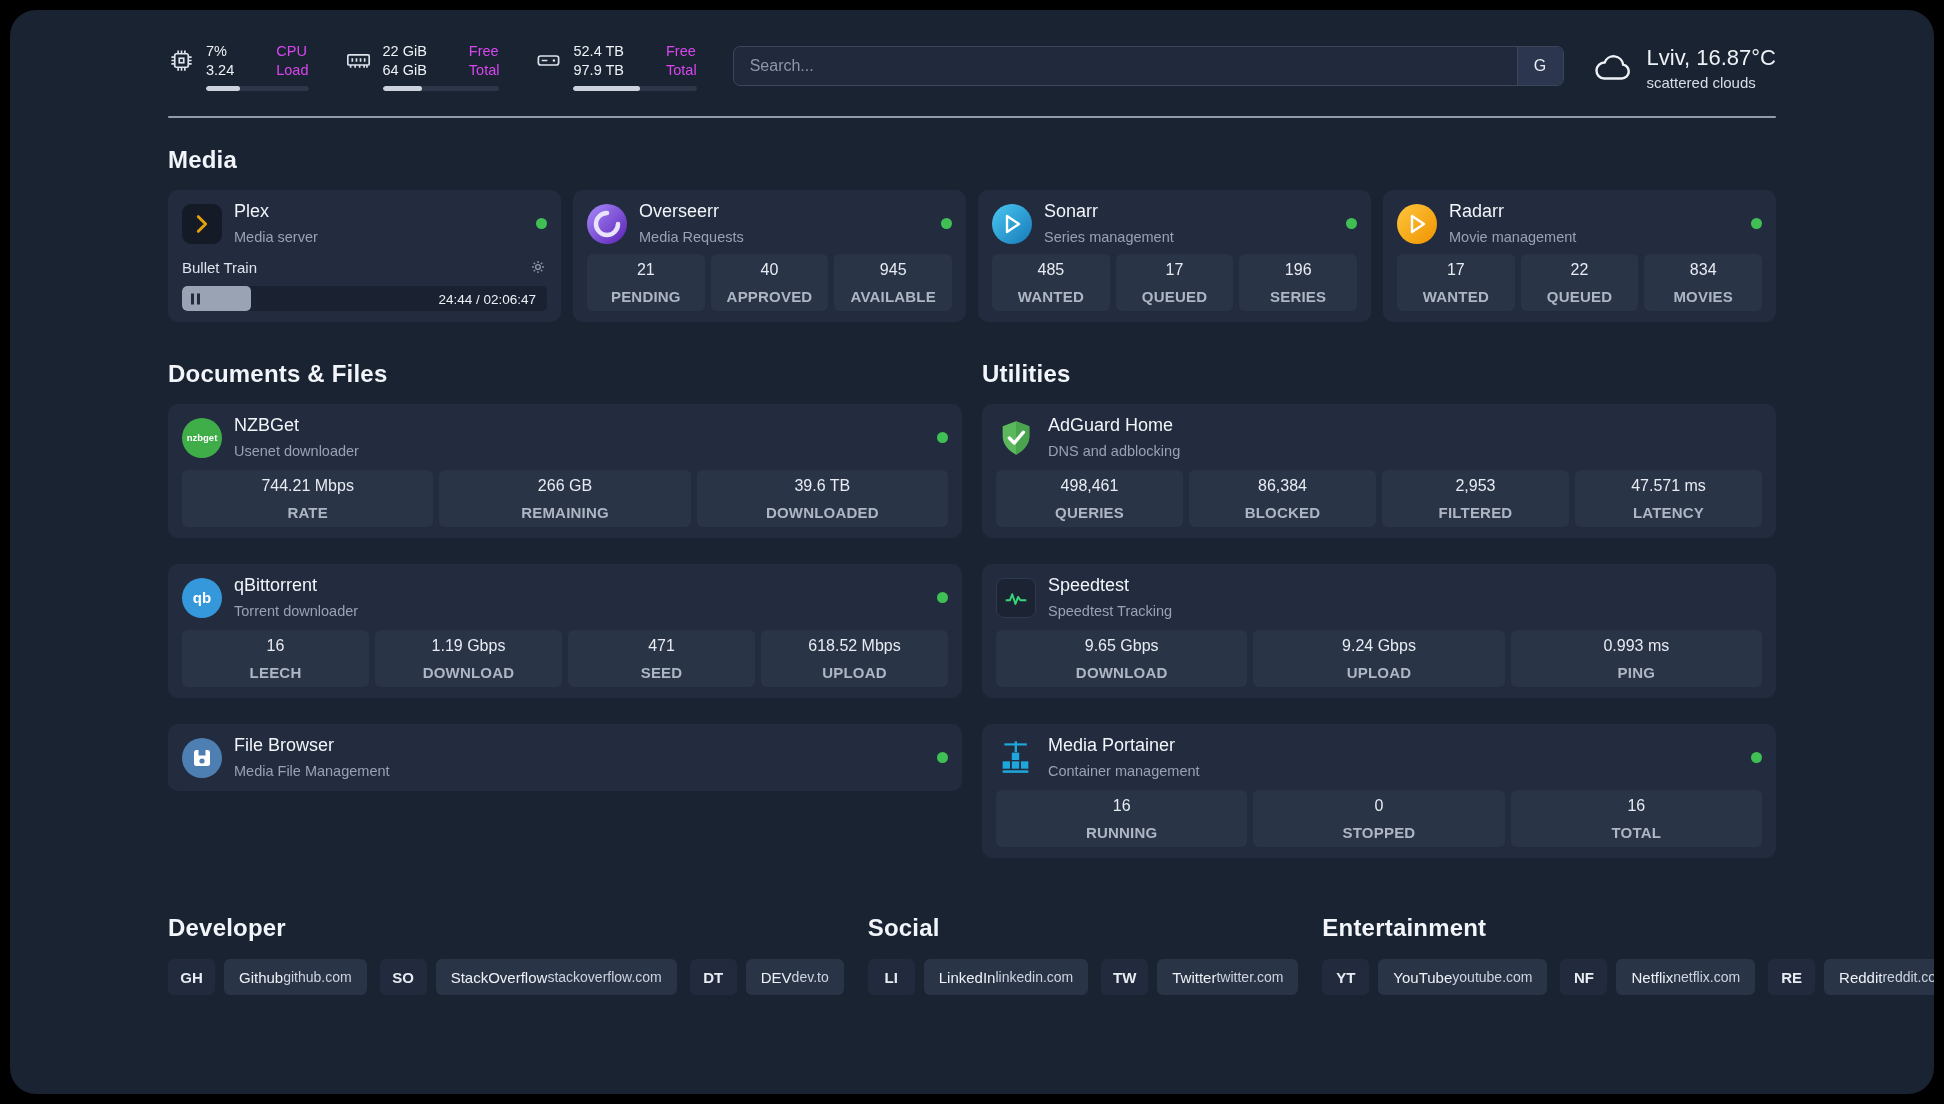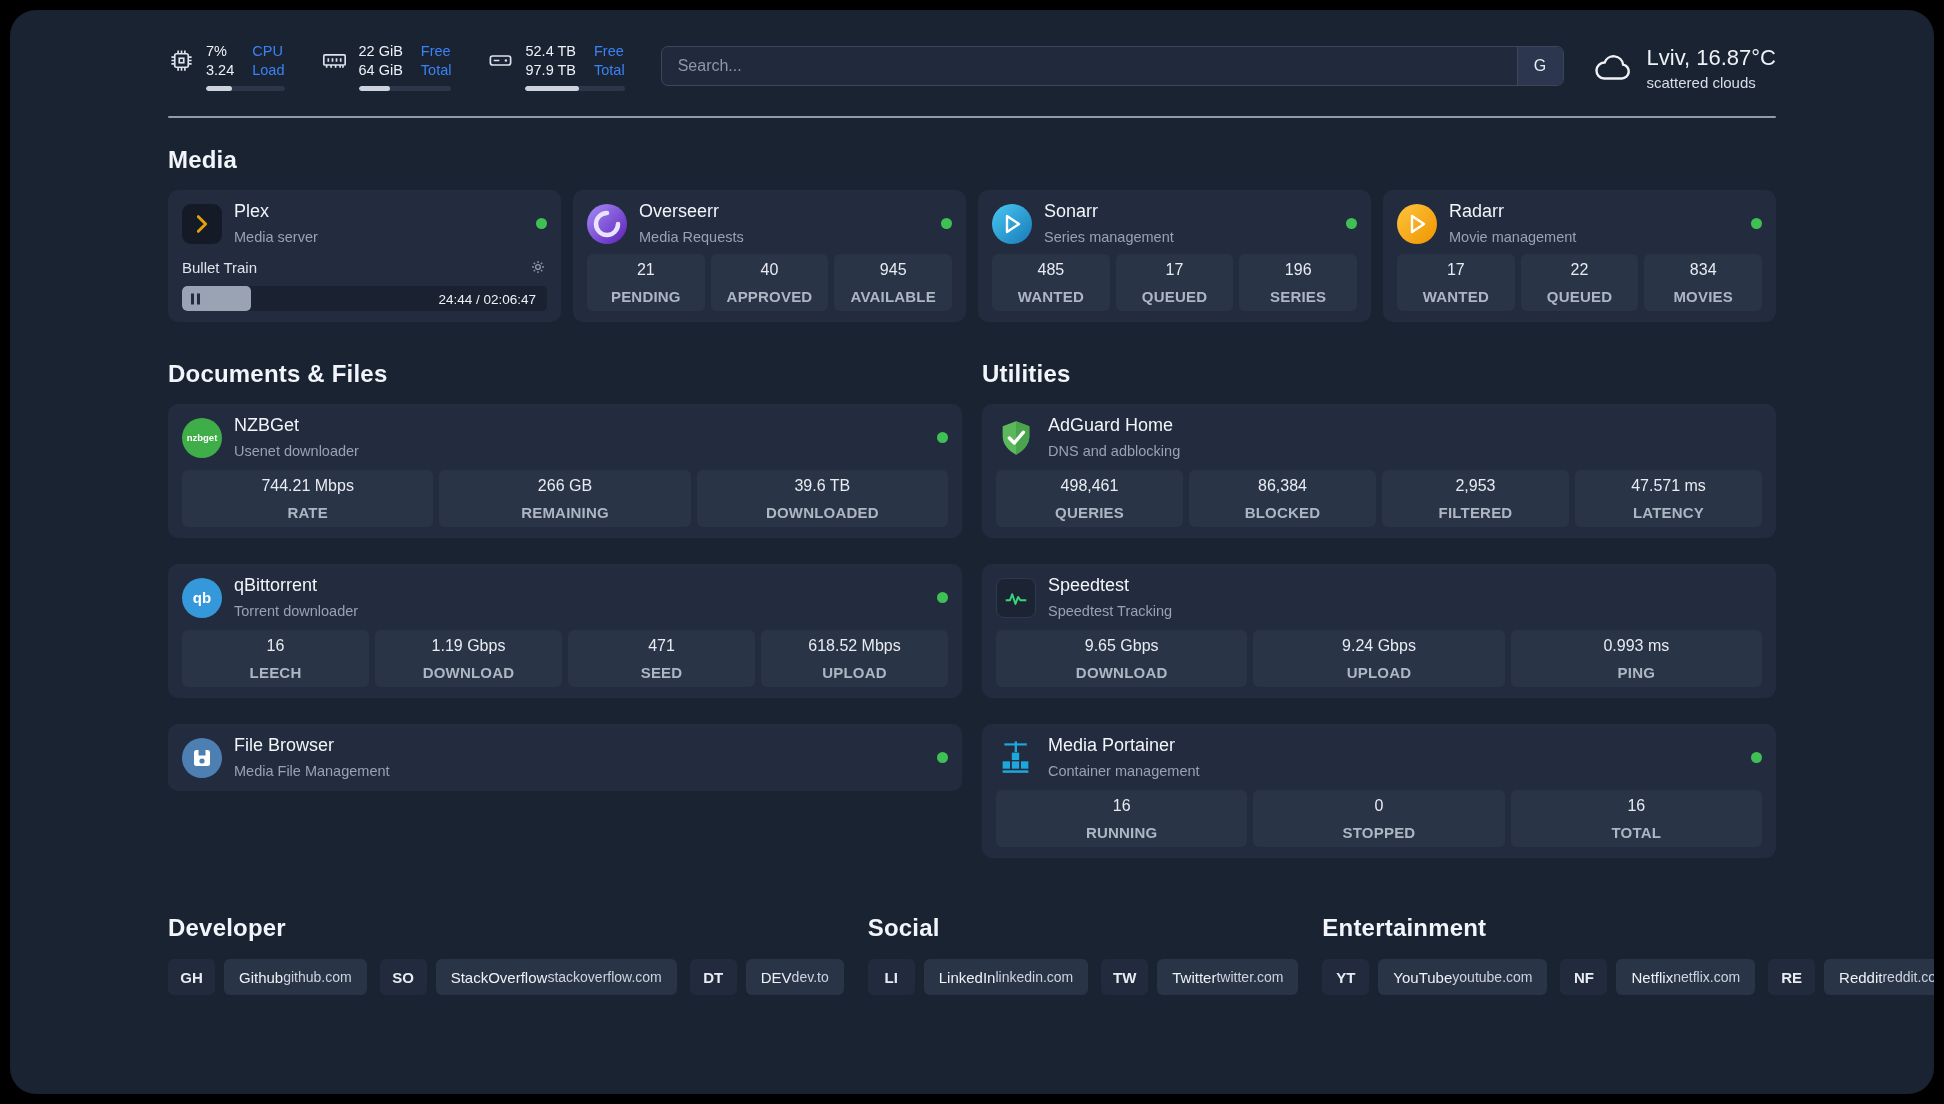--- a/index.html
+++ b/index.html
@@ -8,21 +8,21 @@
   .app { position:absolute; inset:10px; background:#1a2332; border-radius:26px; overflow:hidden; }
 
   
   .topbar { display:flex; align-items:flex-start; padding:32px 158px 0 158px; }
   .sys-widgets { display:flex; gap:36px; flex:0 0 auto; }
   .widget { display:flex; gap:11px; }
   .widget-icon { width:27px; height:27px; color:#dde3ec; margin-top:5px; flex:0 0 auto; }
   .widget-icon svg { width:100%; height:100%; }
   .widget-grid { display:grid; grid-template-columns:auto auto; column-gap:18px; row-gap:1px; font-size:14.5px; line-height:1.25; }
   .wv { color:#eef1f6; }
-  .wl { color:#3b82f6; }
+  .wl { color:#d946ef;margin-left:24px; }
   .widget-bar { grid-column:1 / -1; height:5px; background:#2c3649; border-radius:3px; margin-top:6px; overflow:hidden; }
   .widget-bar-fill { height:100%; background:#ccd3de; border-radius:3px; }
 
   .searchbox { flex:1 1 auto; display:flex; align-items:center; height:40px; background:#202a3c; border:1px solid #3b465c; border-radius:7px; overflow:hidden; margin:4px 28px 0 36px; }
   .searchbox input { flex:1; background:transparent; border:none; outline:none; color:#dfe5ee; font-size:16px; padding:0 16px; font-family:"Liberation Sans", sans-serif; }
   .searchbox input::placeholder { color:#8d97a9; }
   .search-engine { width:46px; height:100%; background:#2c374f; display:flex; align-items:center; justify-content:center; color:#e9edf4; font-size:16px; border-left:1px solid #3b465c; cursor:pointer; }
 
   .weather { display:flex; align-items:center; gap:13px; flex:0 0 auto; margin-top:2px; }
   .weather-icon { width:42px; height:42px; color:#eef1f6; }

